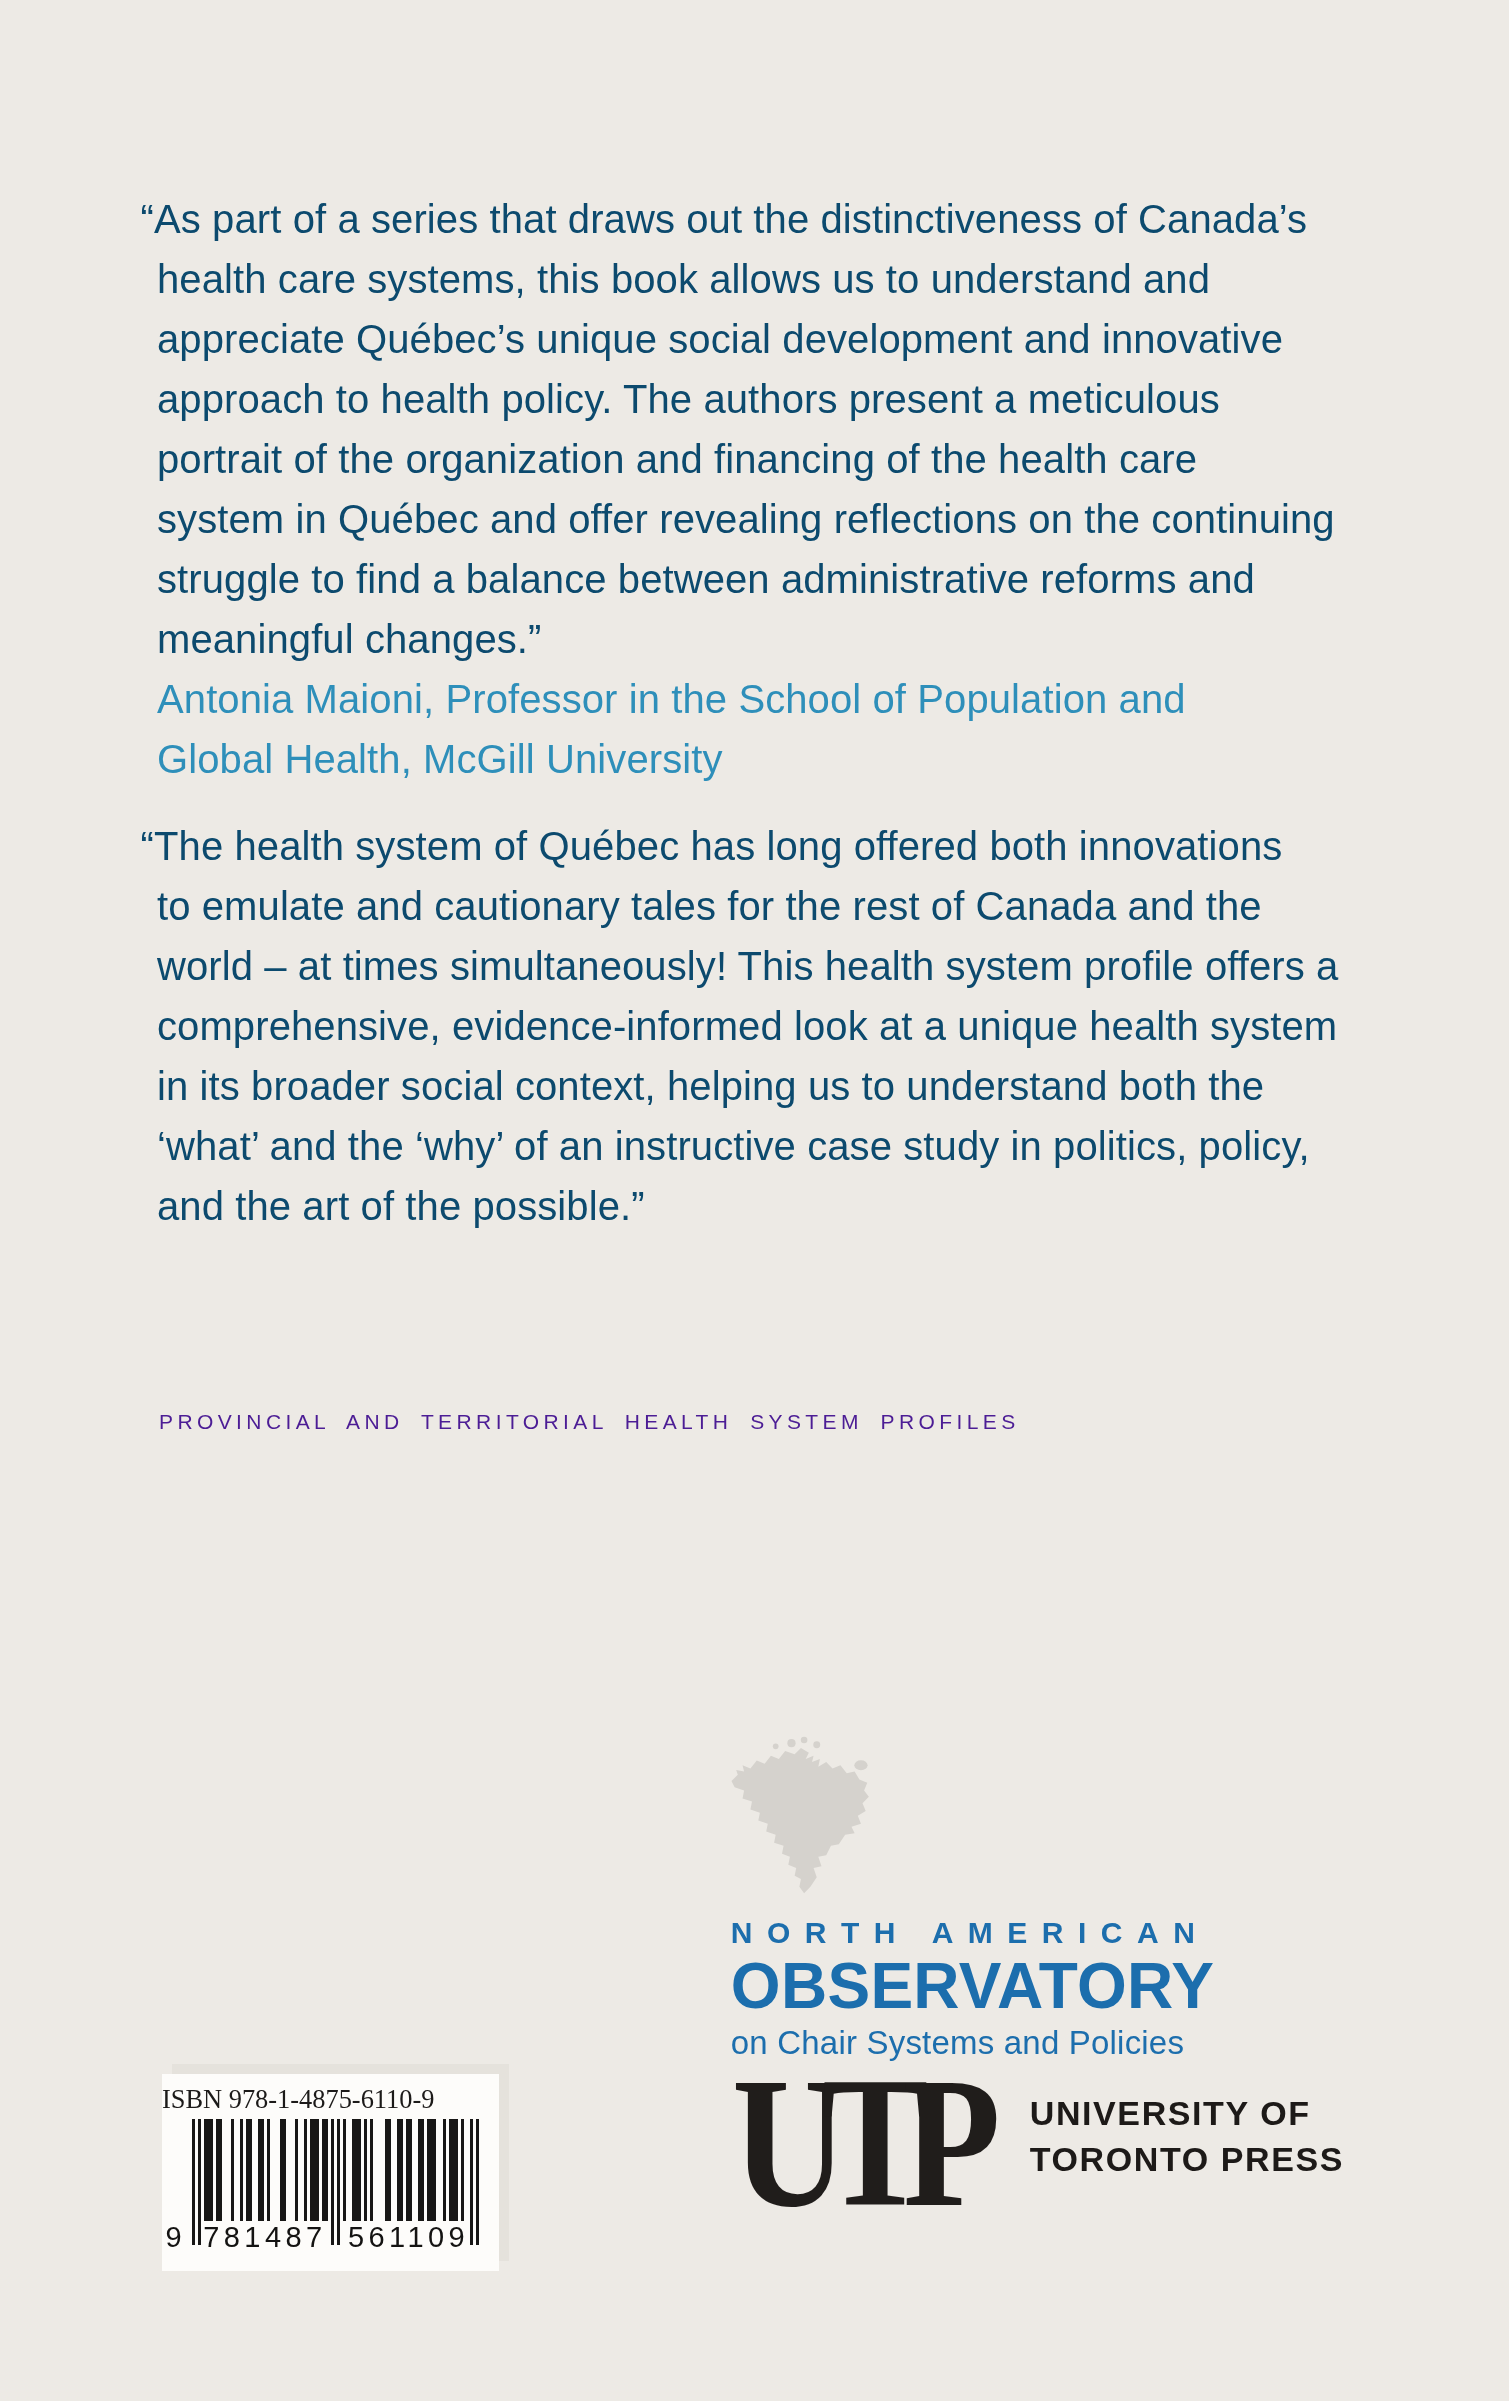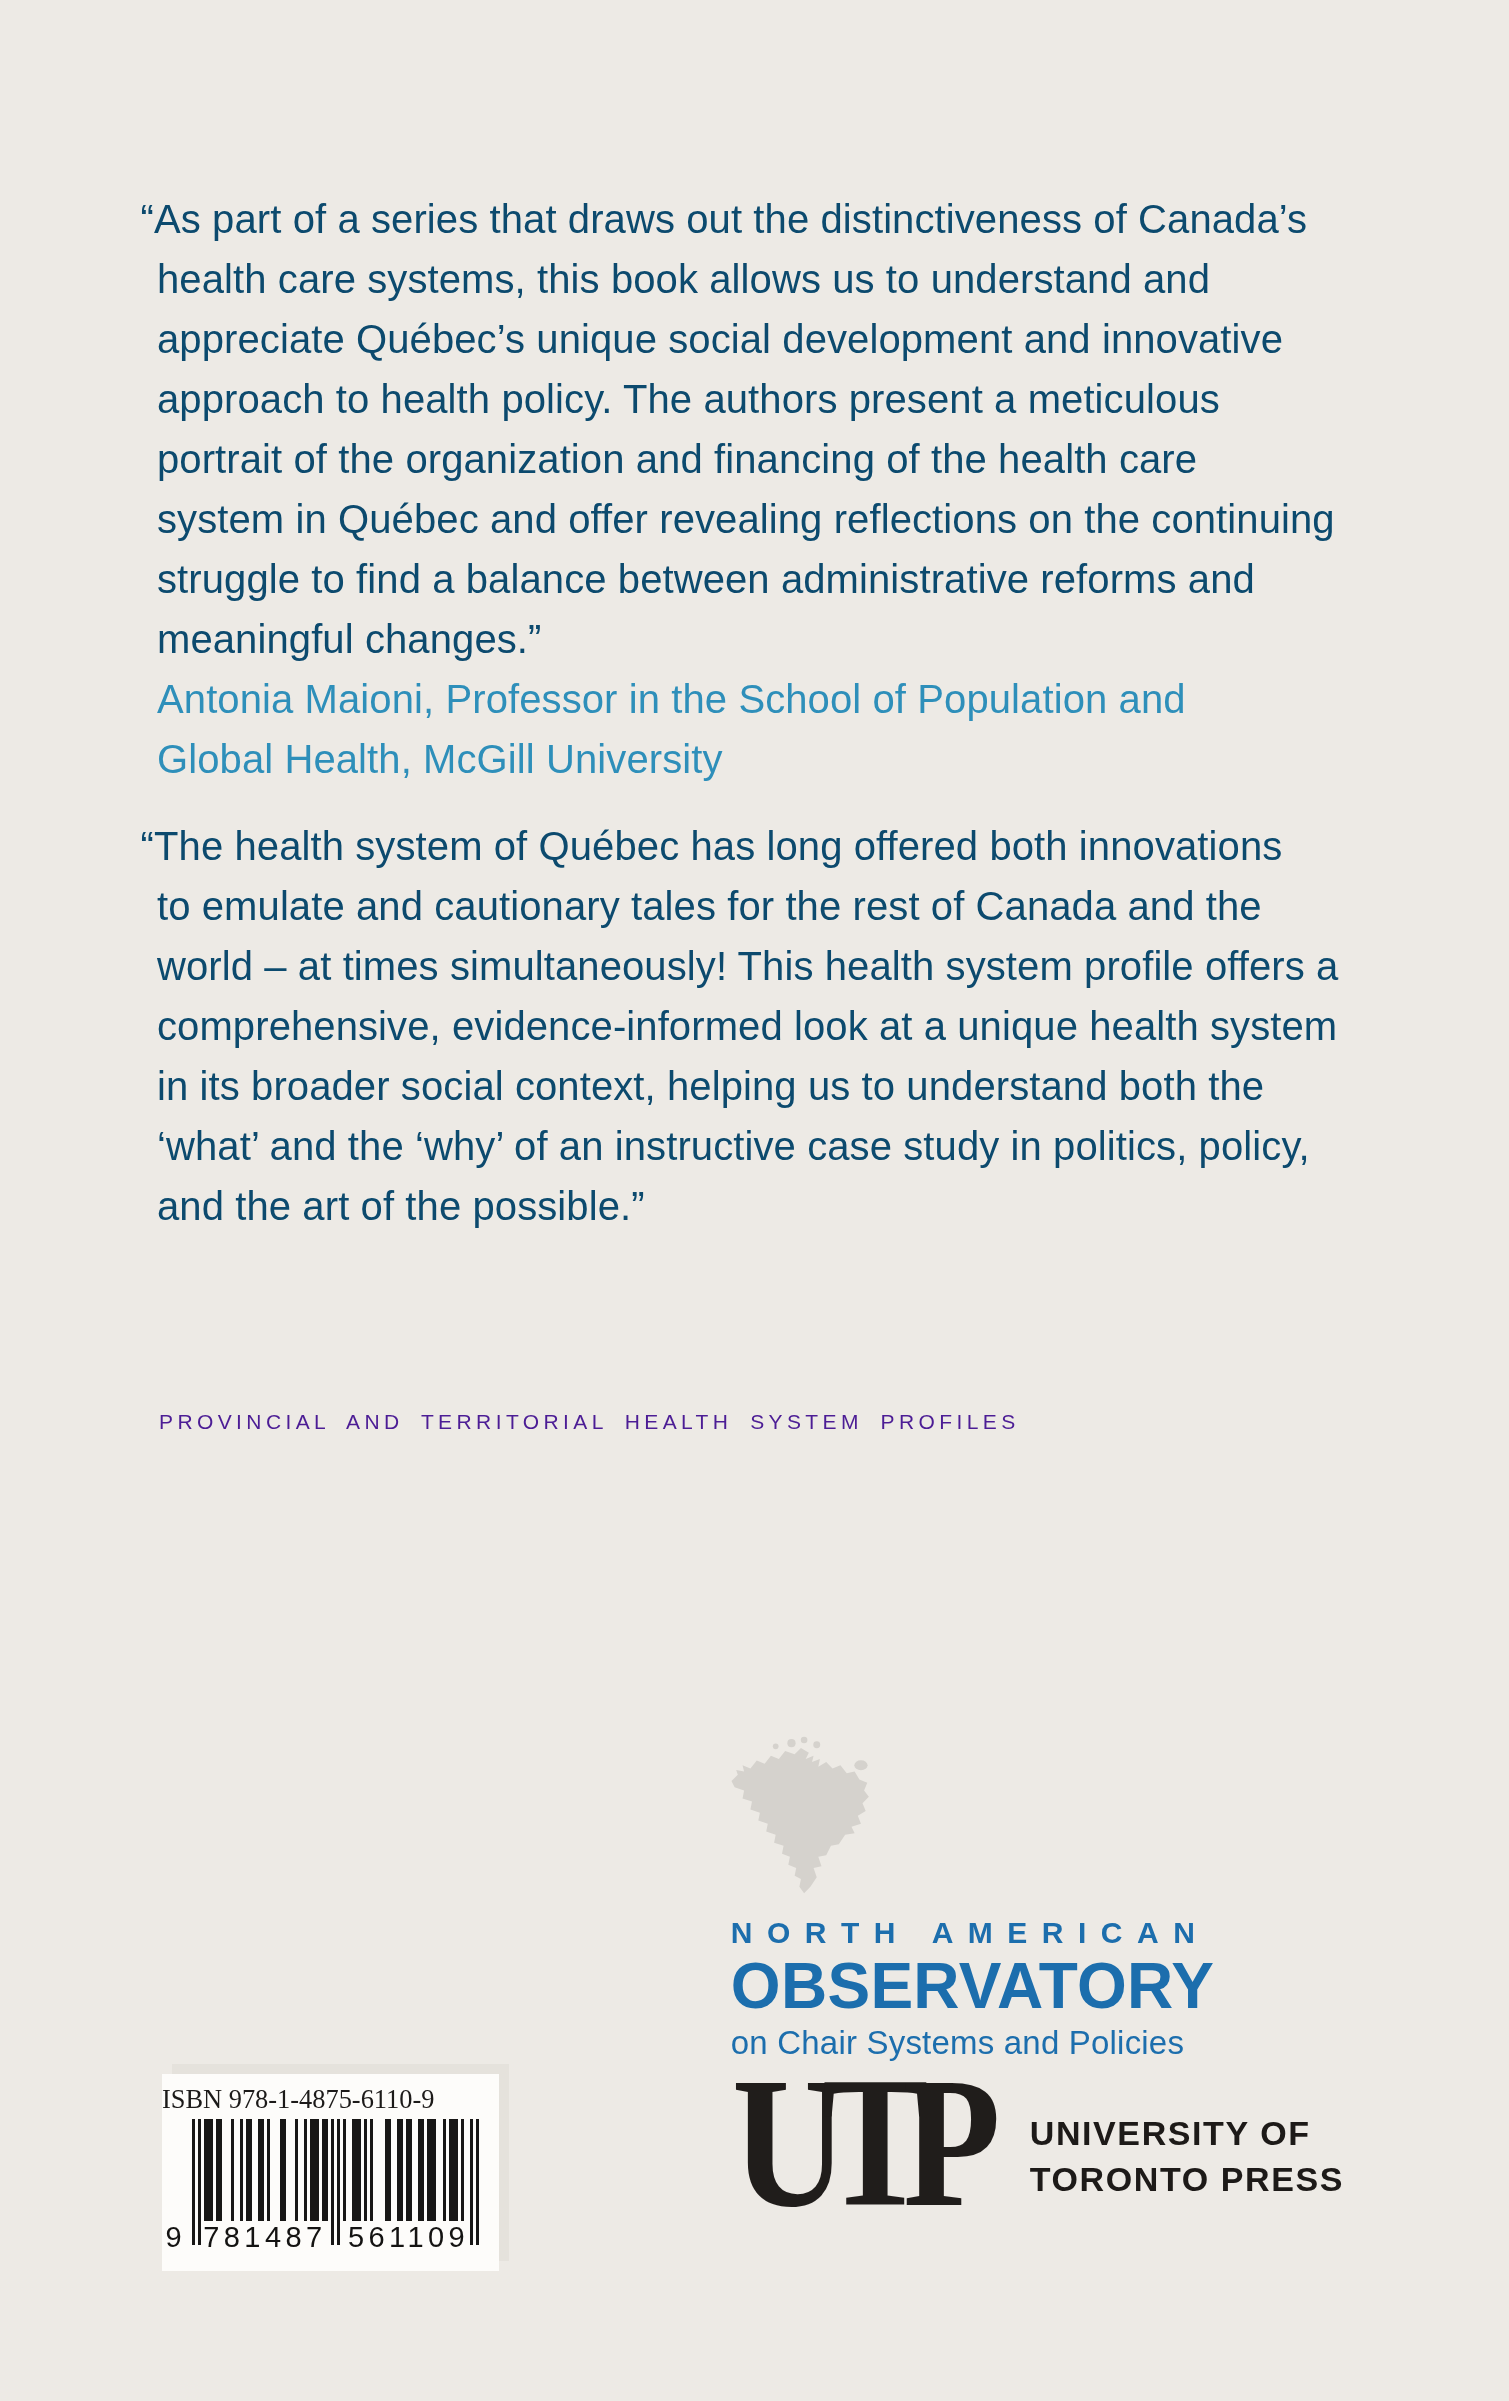--- a/index.html
+++ b/index.html
@@ -82,21 +82,21 @@
     font-family: "Liberation Serif", serif;
     font-weight: bold;
     font-size: 186px;
     line-height: 153px;
     letter-spacing: -0.16em;
     color: #201d1b;
     transform: scaleX(0.86);
     transform-origin: left top;
     white-space: nowrap;
   }
-  .utp-name { margin-left: 15px; margin-top: 44px; }
+  .utp-name { margin-left: 15px; margin-top: 24px; }
   .utp-name .line {
     font-weight: bold; font-size: 34px; line-height: 46px;
     letter-spacing: 1.6px; color: #1d1a18; white-space: nowrap;
   }
 </style>
 </head>
 <body>
 
 <main class="cover">
 

